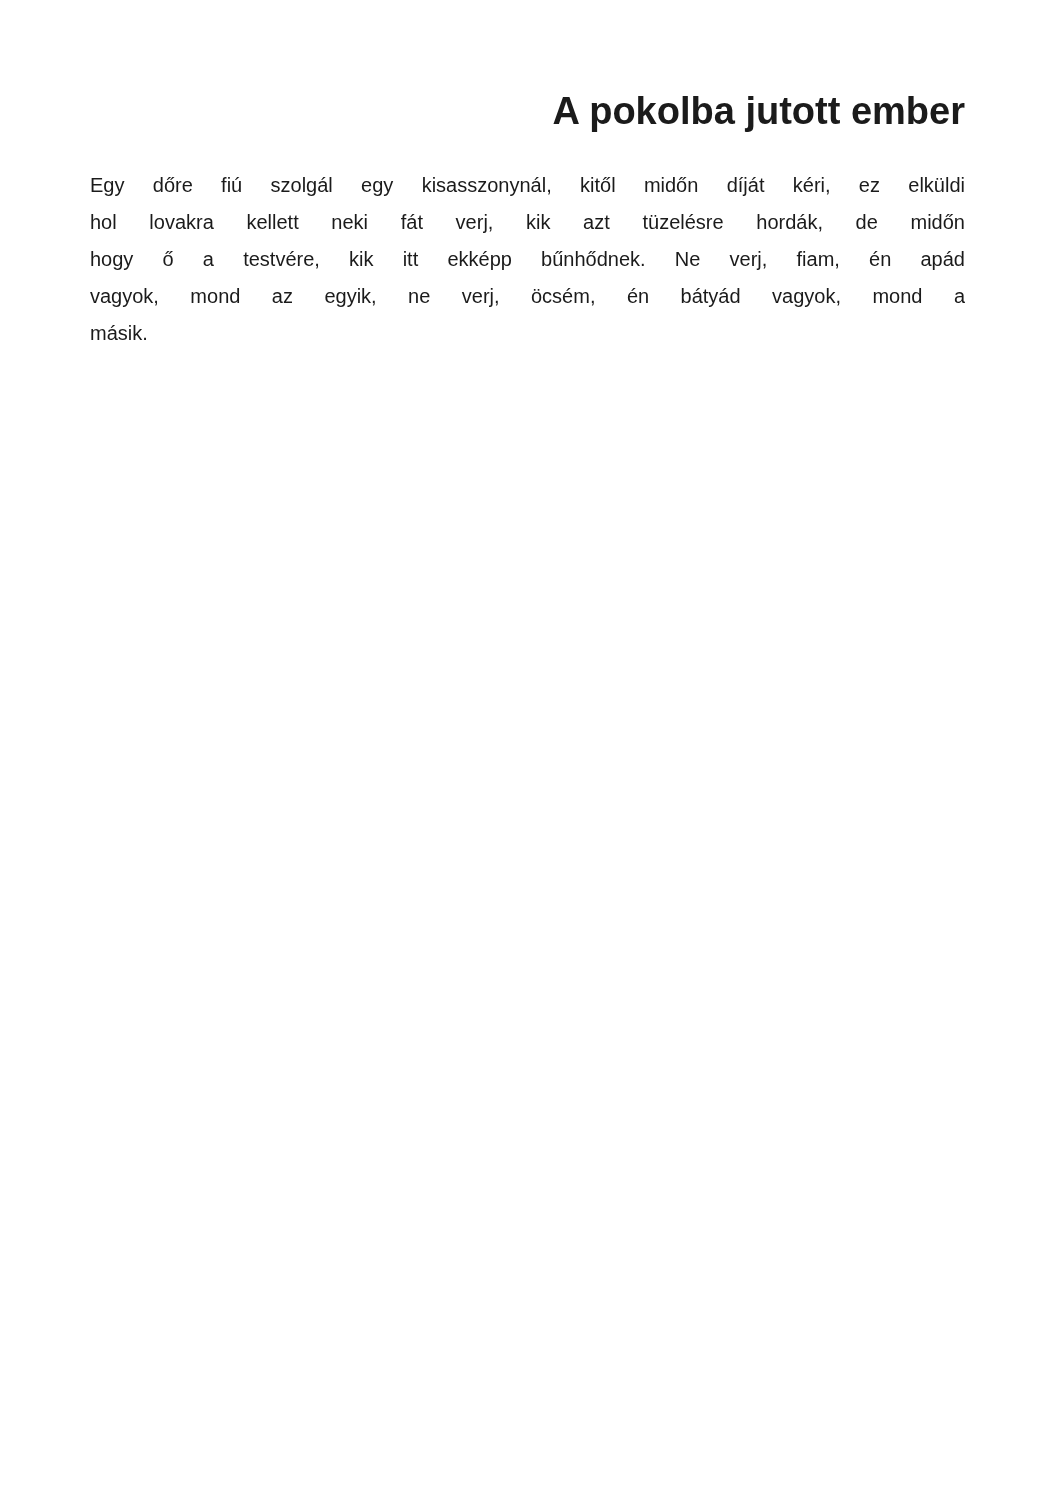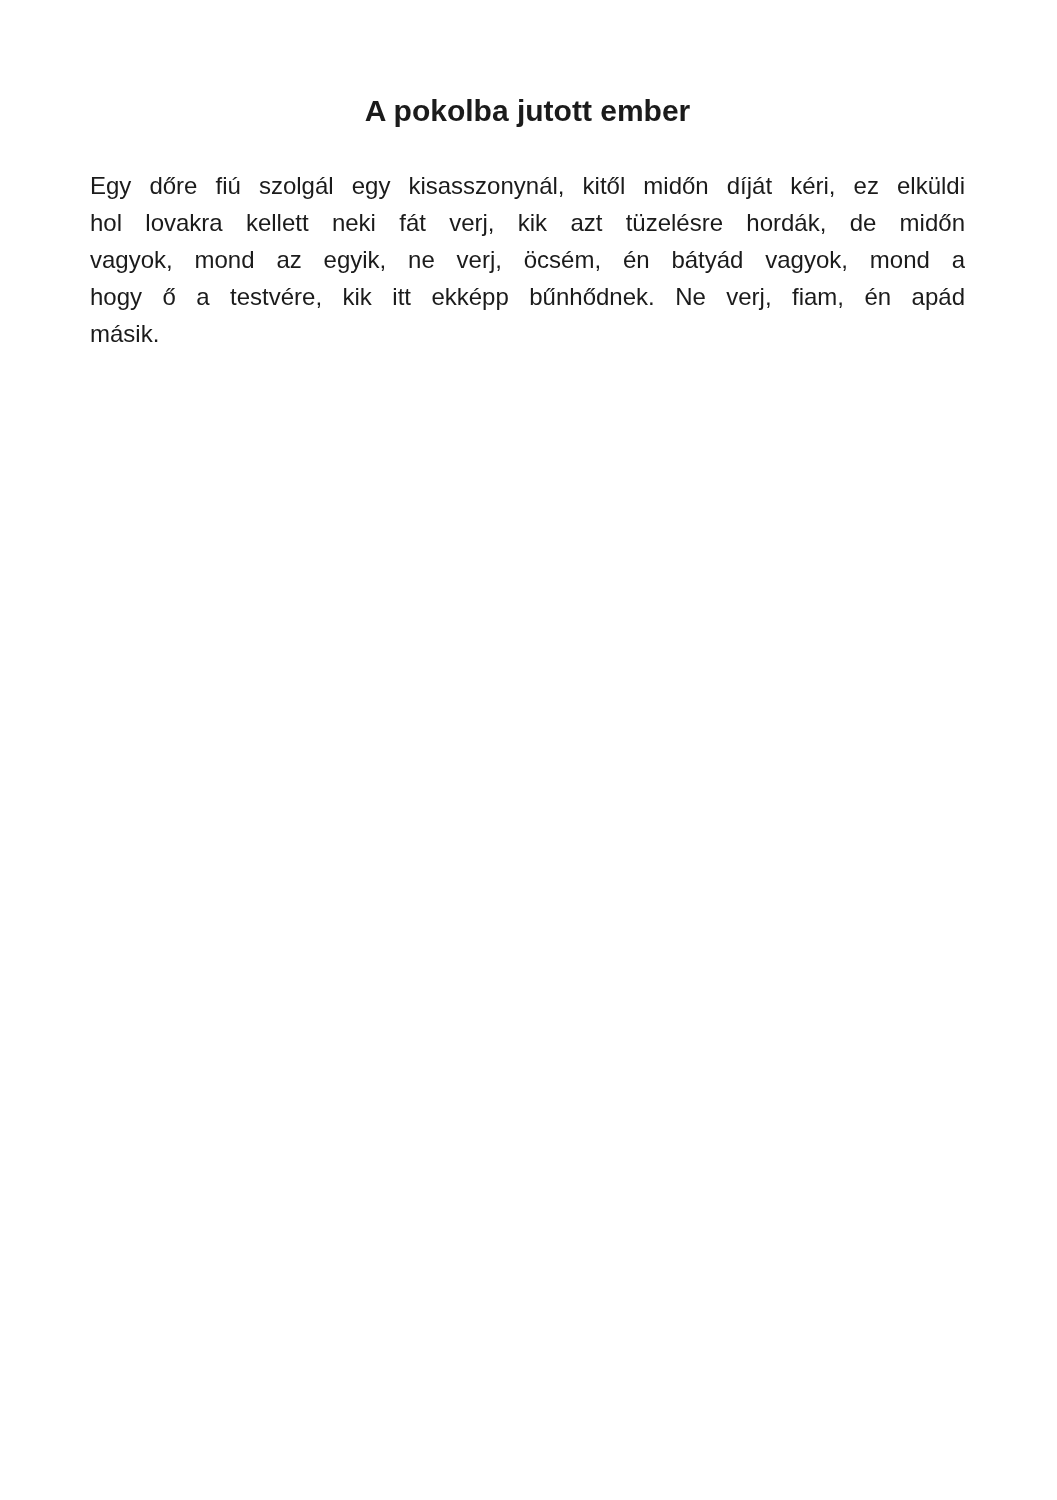--- a/index.html
+++ b/index.html
@@ -20,30 +20,30 @@
     top: 0;
     left: 0;
     width: 1057px;
     height: 1500px;
     background: #ffffff;
     box-sizing: border-box;
     padding: 92px 92px 0 90px;
   }
   .title {
     margin: 0;
-    font-size: 30px;
+    font-size: 38px;
     line-height: 38px;
     font-weight: bold;
-    text-align: center;
+    text-align: right;
     color: #1b1b1b;
     letter-spacing: 0px;
   }
   .paragraph {
     margin-top: 37px;
-    font-size: 24px;
+    font-size: 20px;
     line-height: 37px;
     color: #1b1b1b;
   }
   .pline {
     text-align: justify;
     text-align-last: justify;
     white-space: normal;
     overflow: hidden;
     height: 37px;
   }
@@ -54,17 +54,17 @@
 </style>
 </head>
 <body>
 
 <div class="page">
   <h1 class="title">A pokolba jutott ember</h1>
 
   <div class="paragraph">
     <div class="pline">Egy dőre fiú szolgál egy kisasszonynál, kitől midőn díját kéri, ez elküldi</div>
     <div class="pline">hol lovakra kellett neki fát verj, kik azt tüzelésre hordák, de midőn</div>
+    <div class="pline">hogy ő a testvére, kik itt ekképp bűnhődnek. Ne verj, fiam, én apád</div>
     <div class="pline">vagyok, mond az egyik, ne verj, öcsém, én bátyád vagyok, mond a</div>
-    <div class="pline">hogy ő a testvére, kik itt ekképp bűnhődnek. Ne verj, fiam, én apád</div>
     <div class="pline last">másik.</div>
   </div>
 </div>
 
 </body></html>

